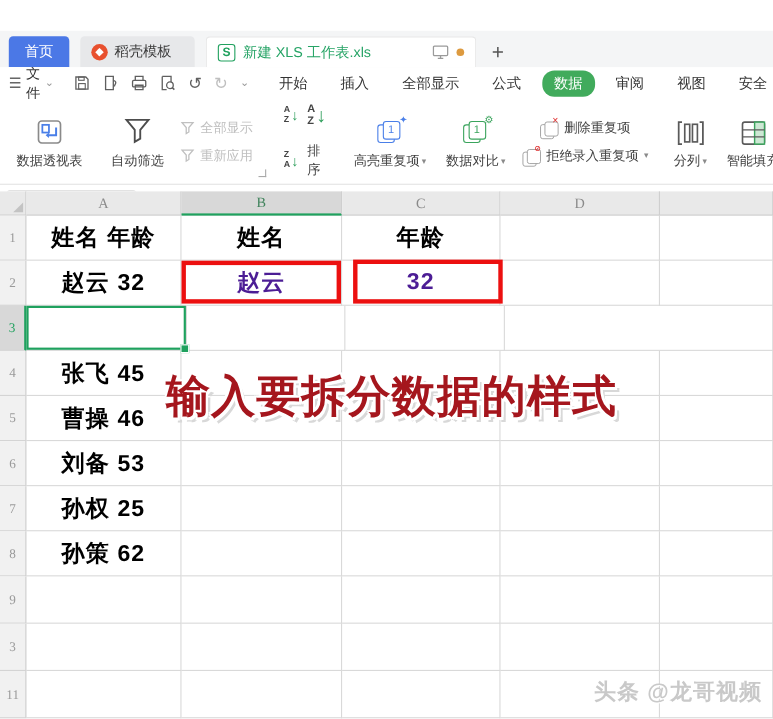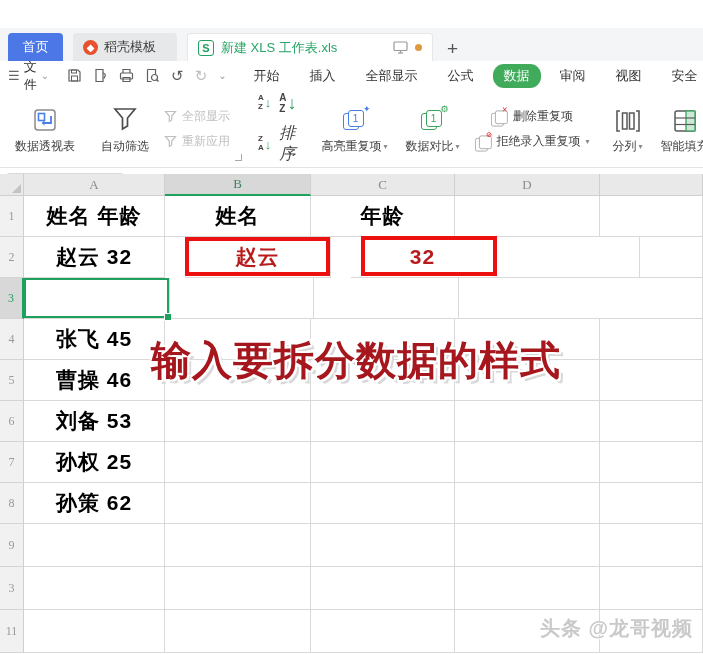--- a/index.html
+++ b/index.html
@@ -42,21 +42,21 @@
   .stack { display:flex; flex-direction:column; justify-content:center; gap:8px; padding:0 6px; position:relative;align-items:center; }
   .smallbtn { display:flex; align-items:center; gap:5px; font-size:12px; color:#424242; white-space:nowrap; }
   .smallbtn.disabled { color:#bfbfbf; }
   .launcher { position:absolute; right:0; bottom:6px; width:7px; height:7px; border-right:1px solid #a9a9a9; border-bottom:1px solid #a9a9a9; }
   .sortgrid { display:grid; grid-template-columns:auto auto; grid-template-rows:auto auto; column-gap:8px; row-gap:6px; align-items:center; justify-items:center; padding:0 8px; }
   .sorticon { display:flex; align-items:center; line-height:1; }
   .sletters { display:flex; flex-direction:column; font-size:8px; font-weight:bold; color:#444; line-height:1.1; }
   .sarrow { color:#2e9e5b; font-size:13px; margin-left:1px; }
   .sorticon.big .sletters { font-size:10px; }
   .sorticon.big .sarrow { font-size:18px; }
-  .sortlbl { font-size:16px; color:#424242; display:flex; gap:2px; align-items:center;font-style:italic; }
+  .sortlbl { font-size:12px; color:#424242; display:flex; gap:2px; align-items:center; }
   .dupicon { position:relative; width:24px; height:24px; }
   .dupicon .r1 { position:absolute; left:0; top:4px; width:16px; height:17px; border:1.4px solid #9a9a9a; border-radius:3px; background:#fff; }
   .dupicon .r2 { position:absolute; left:5px; top:1px; width:16px; height:17px; border:1.4px solid #9a9a9a; border-radius:3px; background:#fff; display:flex; align-items:center; justify-content:center; font-size:10px; color:#555; }
   .dupicon.blue .r1,.dupicon.blue .r2 { border-color:#4a7fe8; color:#4a7fe8; }
   .dupicon.green .r1,.dupicon.green .r2 { border-color:#3aa45c; color:#3aa45c; }
   .badge { position:absolute; right:-4px; top:-5px; font-size:9px; }
   .badge.spark { color:#4a7fe8; }
   .badge.gear { color:#3aa45c; }
   .dupicon.small { width:17px; height:17px; transform:scale(.8); transform-origin:left center; }
   .badge.redx,.badge.reject { color:#e03131; font-weight:bold; }
@@ -76,21 +76,21 @@
   .c { border-right:1px solid #d9d9d9; border-bottom:1px solid #d9d9d9; position:relative; display:flex; align-items:center; justify-content:center; }
   .hdr { background:#e9e9e9; border-right:1px solid #cfcfcf; border-bottom:1px solid #cfcfcf; font-family:"Liberation Serif",serif; font-size:13px; color:#8a8a8a; }
   .rh { background:#f1f1f1; border-right:1px solid #cfcfcf; border-bottom:1px solid #d4d4d4; font-family:"Liberation Serif",serif; font-size:12px; color:#9a9a9a; }
   .w-rh{width:24px;flex:0 0 auto;} .w-a{width:141px;flex:0 0 auto;} .w-b{width:146px;flex:0 0 auto;}
   .w-c{width:144px;flex:0 0 auto;} .w-d{width:145px;flex:0 0 auto;} .w-e{flex:1;}
   .h-hdr{height:22px;} .h-std{height:41px;} .h-tall{height:43px;}
   .corner .tri { position:absolute; right:2px; bottom:2px; width:0; height:0; border-left:9px solid transparent; border-bottom:9px solid #c3c3c3; }
   .hdr.selcol { background:#d8d8d8; color:#40835c; border-bottom:2px solid #1fa15e; }
   .rh.selrow { background:#d8d8d8; color:#1fa15e; border-right:2px solid #1fa15e; }
   .celltext { font-weight:bold; font-size:21px; color:#000; letter-spacing:1px; white-space:nowrap; }
-  .redtext { color:#b91c1c;margin-left:20px; }
+  .redtext { color:#4c1d95; }
   .redbox::before { content:""; position:absolute; left:0; top:0; right:0; bottom:1px; border:4px solid #ec1010; pointer-events:none; }
   .redbox.shifted::before { left:10px; right:-3px; top:-1px; }
   .selected { z-index:3; }
   .selected::before { content:""; position:absolute; inset:0; border:2px solid #1fa15e; pointer-events:none; }
   .selected::after { content:""; position:absolute; right:-3px; bottom:-3px; width:6px; height:6px; background:#1fa15e; border:1px solid #fff; z-index:4; }
 
   
   .overlay-note { position:absolute; left:151px; top:333px; z-index:5; font-size:40px; font-weight:bold; letter-spacing:1px; color:#a5161d; white-space:nowrap;
     text-shadow:-2px -2px 0 #fff, 2px -2px 0 #fff, -2px 2px 0 #fff, 2px 2px 0 #fff, 0 -2px 0 #fff, 0 2px 0 #fff, -2px 0 0 #fff, 2px 0 0 #fff, 4px 4px 0 #d8d8d8; }
   .watermark { position:absolute; right:10px; top:615px; z-index:5; font-size:20px; font-weight:bold; color:#c9c9c9; letter-spacing:1px; text-shadow:1px 1px 0 #fff; }

